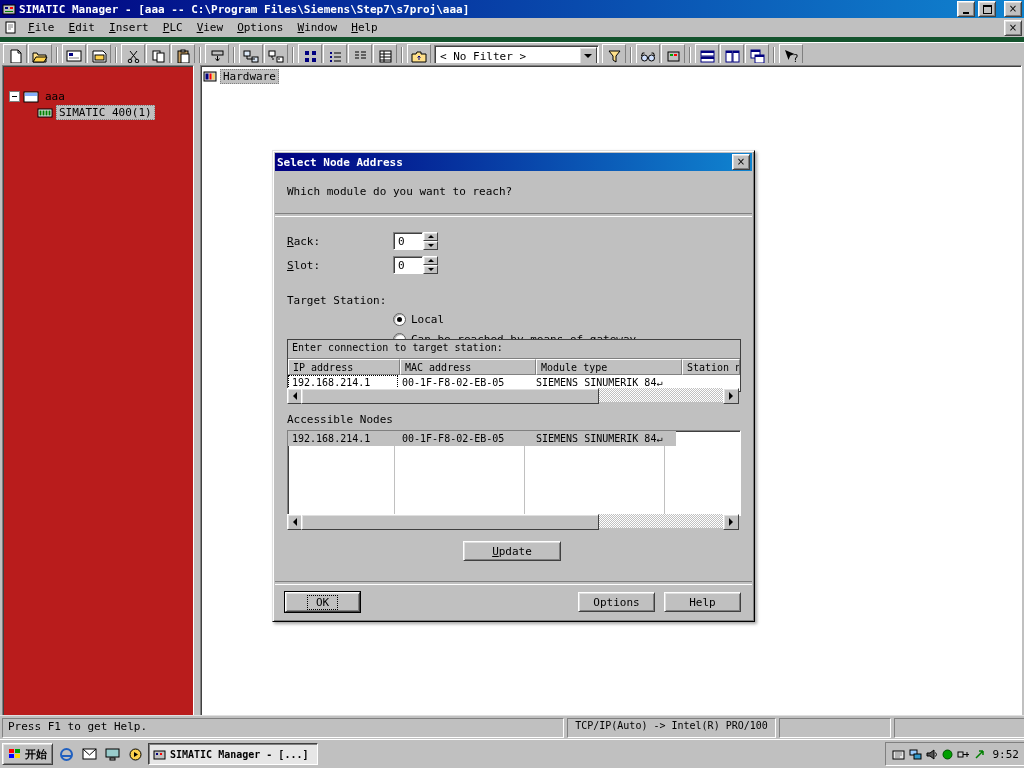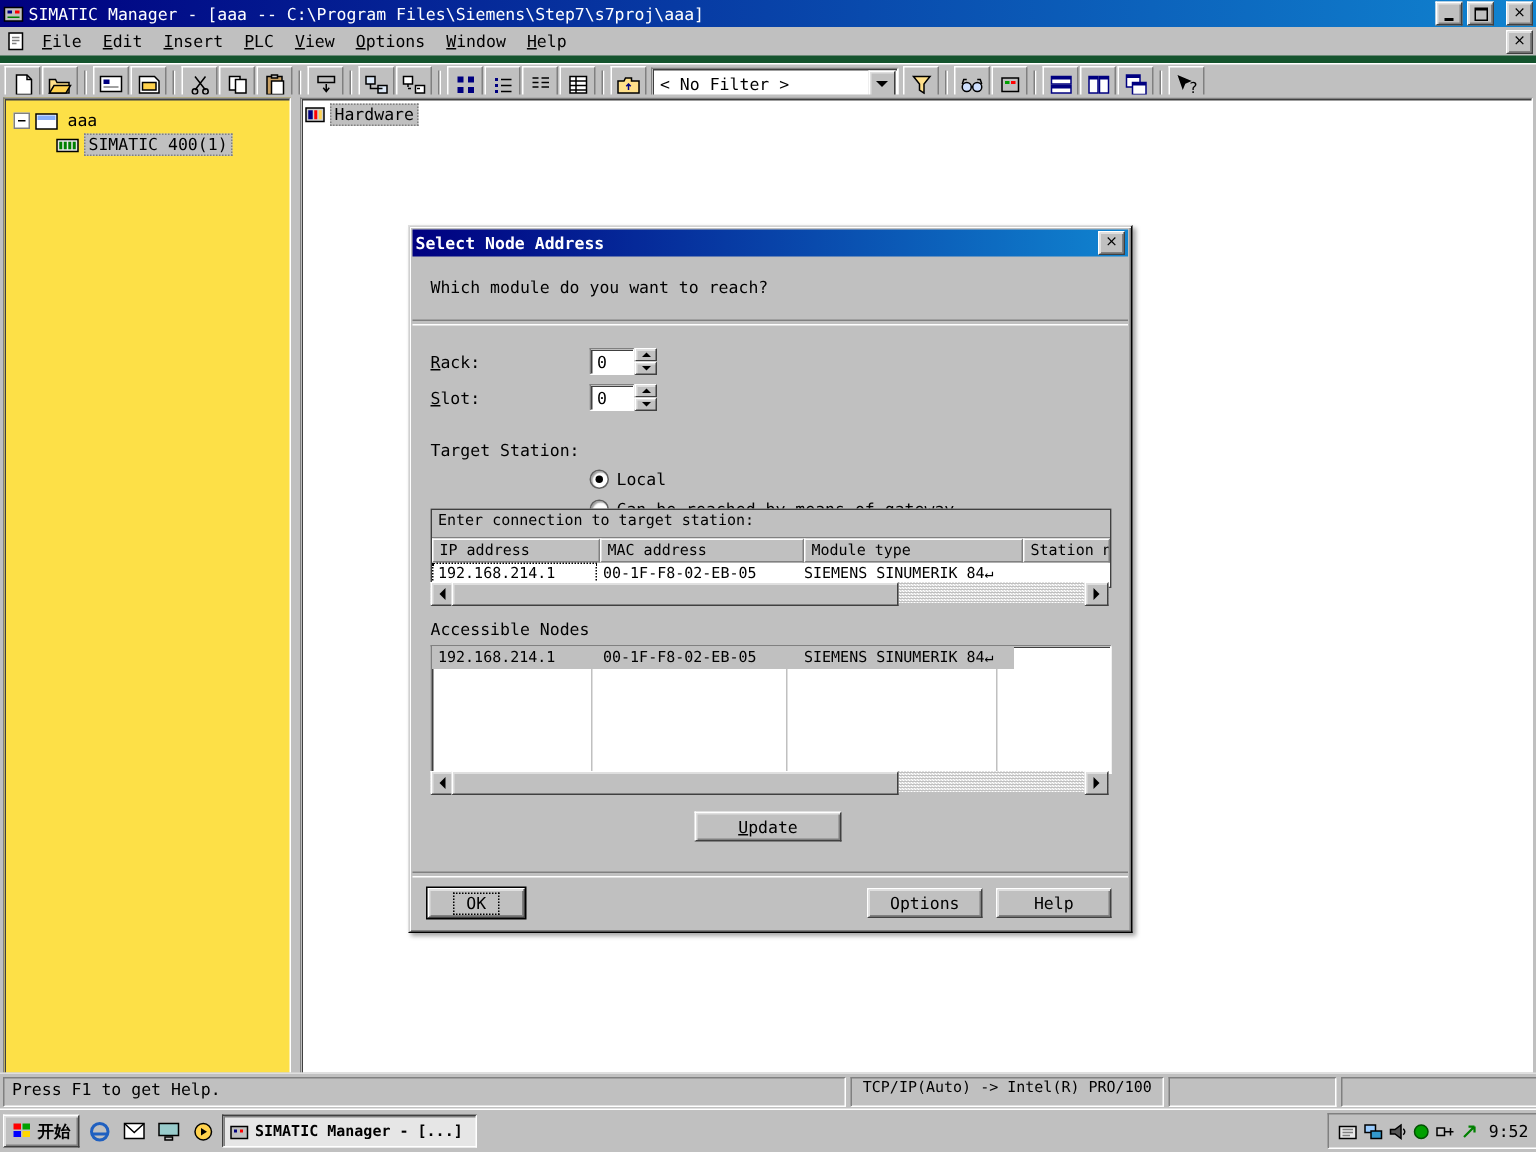--- a/index.html
+++ b/index.html
@@ -7,21 +7,21 @@
        font-family:"DejaVu Sans Mono","DejaVu Sans",monospace;font-size:11px;color:#000;}
   svg{display:block;}
   
   .raised{background:#c0c0c0;border:1px solid;border-color:#fff #404040 #404040 #fff;
           box-shadow:inset 1px 1px 0 #dfdfdf,inset -1px -1px 0 #808080;}
   .etch{height:2px;border-top:1px solid #808080;border-bottom:1px solid #fff;}
   .mnemonic::first-letter{text-decoration:underline;}
   
   .titlebar{height:18px;background:linear-gradient(90deg,#000080,#1084d0);color:#fff;
             display:flex;align-items:center;padding:0 2px;gap:3px;}
-  .titlebar .title{font-weight:normal;flex:1;white-space:nowrap;overflow:hidden;}
+  .titlebar .title{font-weight:bold;flex:1;white-space:nowrap;overflow:hidden;}
   .cap-btn{width:16px;height:14px;background:#c0c0c0;border:1px solid;border-color:#fff #404040 #404040 #fff;
            box-shadow:inset 1px 1px 0 #dfdfdf,inset -1px -1px 0 #808080;color:#000;
            display:flex;align-items:center;justify-content:center;font-size:10px;line-height:10px;
            font-family:"DejaVu Sans",sans-serif;flex:none;}
   .min-bar{display:block;width:6px;height:2px;background:#000;margin-top:7px;}
   .restore-box{display:block;width:7px;height:6px;border:1px solid #000;border-top-width:2px;}
   .gap2{width:2px;flex:none;}
   
   .menubar{height:19px;display:flex;align-items:center;padding:0 2px;gap:0;
            border-bottom:5px solid #14532d;box-shadow:0 1px 0 #fff;}
@@ -42,22 +42,22 @@
   
   .tri{display:block;width:0;height:0;}
   .tri-down{border:4px solid transparent;border-bottom:none;border-top:4px solid #000;}
   .tri-up-s{border:3px solid transparent;border-top:none;border-bottom:3px solid #000;}
   .tri-dn-s{border:3px solid transparent;border-bottom:none;border-top:3px solid #000;}
   .tri-left{border:4px solid transparent;border-left:none;border-right:4px solid #000;}
   .tri-right{border:4px solid transparent;border-right:none;border-left:4px solid #000;}
   
   .main{position:absolute;top:63px;left:0;right:0;bottom:48px;background:#c0c0c0;
         display:flex;padding:2px;}
-  .treepanel{width:186px;flex:none;background:#fde047;border:1px solid;border-color:#808080 #fff #fff #808080;
-             box-shadow:inset 1px 1px 0 #404040;padding:6px 2px;}
+  .treepanel{width:186px;flex:none;background:#b91c1c;border:1px solid;border-color:#808080 #fff #fff #808080;
+             box-shadow:inset 1px 1px 0 #404040;padding:22px 2px;}
   .splitter{width:6px;flex:none;background:#c0c0c0;}
   .contentpanel{flex:1;background:#fff;border:1px solid;border-color:#808080 #fff #fff #808080;
                 box-shadow:inset 1px 1px 0 #404040;padding:3px 2px;}
   .tree-row{display:flex;align-items:center;gap:3px;height:16px;}
   .tree-row.child{padding-left:32px;}
   .expand-box{width:9px;height:9px;background:#fff;border:1px solid #808080;display:flex;
               align-items:center;justify-content:center;flex:none;margin-left:4px;}
   .minus-glyph{display:block;width:5px;height:1px;background:#000;}
   .tree-label{padding:1px 3px;white-space:nowrap;}
   .tree-label.selected{background:#c0c0c0;outline:1px dotted #808080;outline-offset:-1px;}
@@ -117,21 +117,21 @@
   .node-row{display:flex;height:15px;}
   .node-row .col{padding:2px 0 0 4px;overflow:hidden;white-space:nowrap;}
   .node-row .sel{background:#c0c0c0;}
   .grid-v{position:absolute;top:0;bottom:0;width:1px;background:#c0c0c0;}
   .v1{left:106px;} .v2{left:236px;} .v3{left:376px;}
   
   .btn{position:absolute;height:20px;background:#c0c0c0;border:1px solid;
        border-color:#fff #404040 #404040 #fff;box-shadow:inset 1px 1px 0 #dfdfdf,inset -1px -1px 0 #808080;
        font:inherit;text-align:center;padding:0;color:#000;}
   .update-btn{left:190px;top:368px;width:98px;}
-  .ok-btn{left:12px;top:419px;width:65px;outline:1px solid #000;}
+  .ok-btn{left:12px;top:419px;width:75px;outline:1px solid #000;}
   .cancel-btn{left:305px;top:419px;width:77px;}
   .help-btn{left:391px;top:419px;width:77px;}
   .btn-focus{display:inline-block;border:1px dotted #000;padding:0 8px;}
   
   .statusbar{position:absolute;left:0;bottom:28px;width:1024px;height:20px;background:#c0c0c0;
              border-top:1px solid #dfdfdf;display:flex;gap:3px;padding:2px;}
   .status-panel{border:1px solid;border-color:#808080 #fff #fff #808080;padding:1px 5px;
                 white-space:nowrap;overflow:hidden;}
   .sp1{width:550px;flex:none;} .sp2{width:197px;flex:none;font-size:10px;text-align:center;} .sp3{width:100px;flex:none;} .sp4{flex:1;}
   

